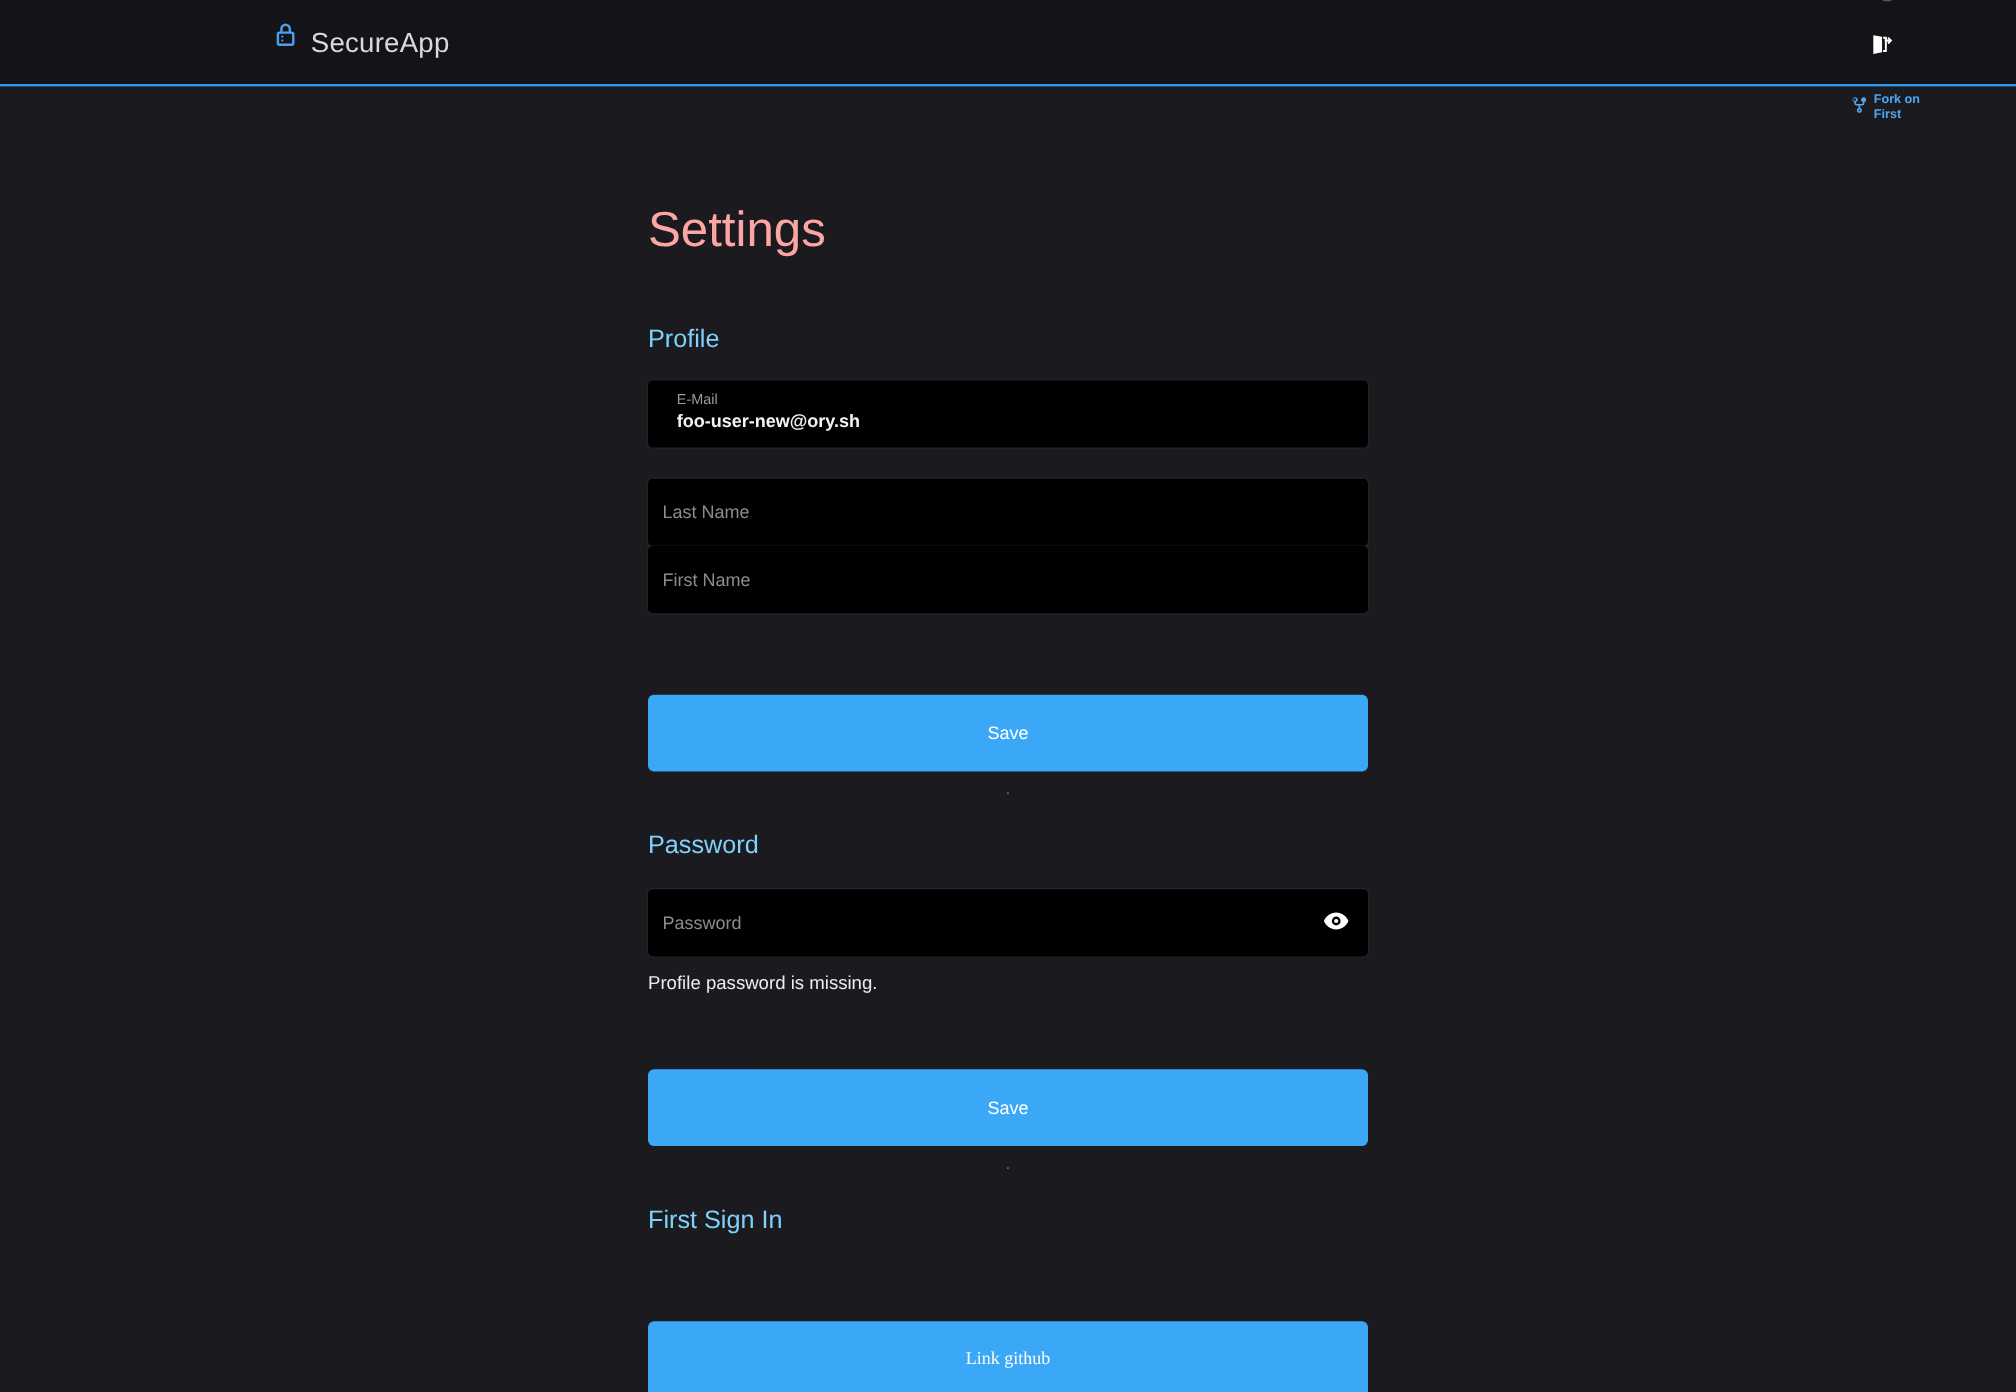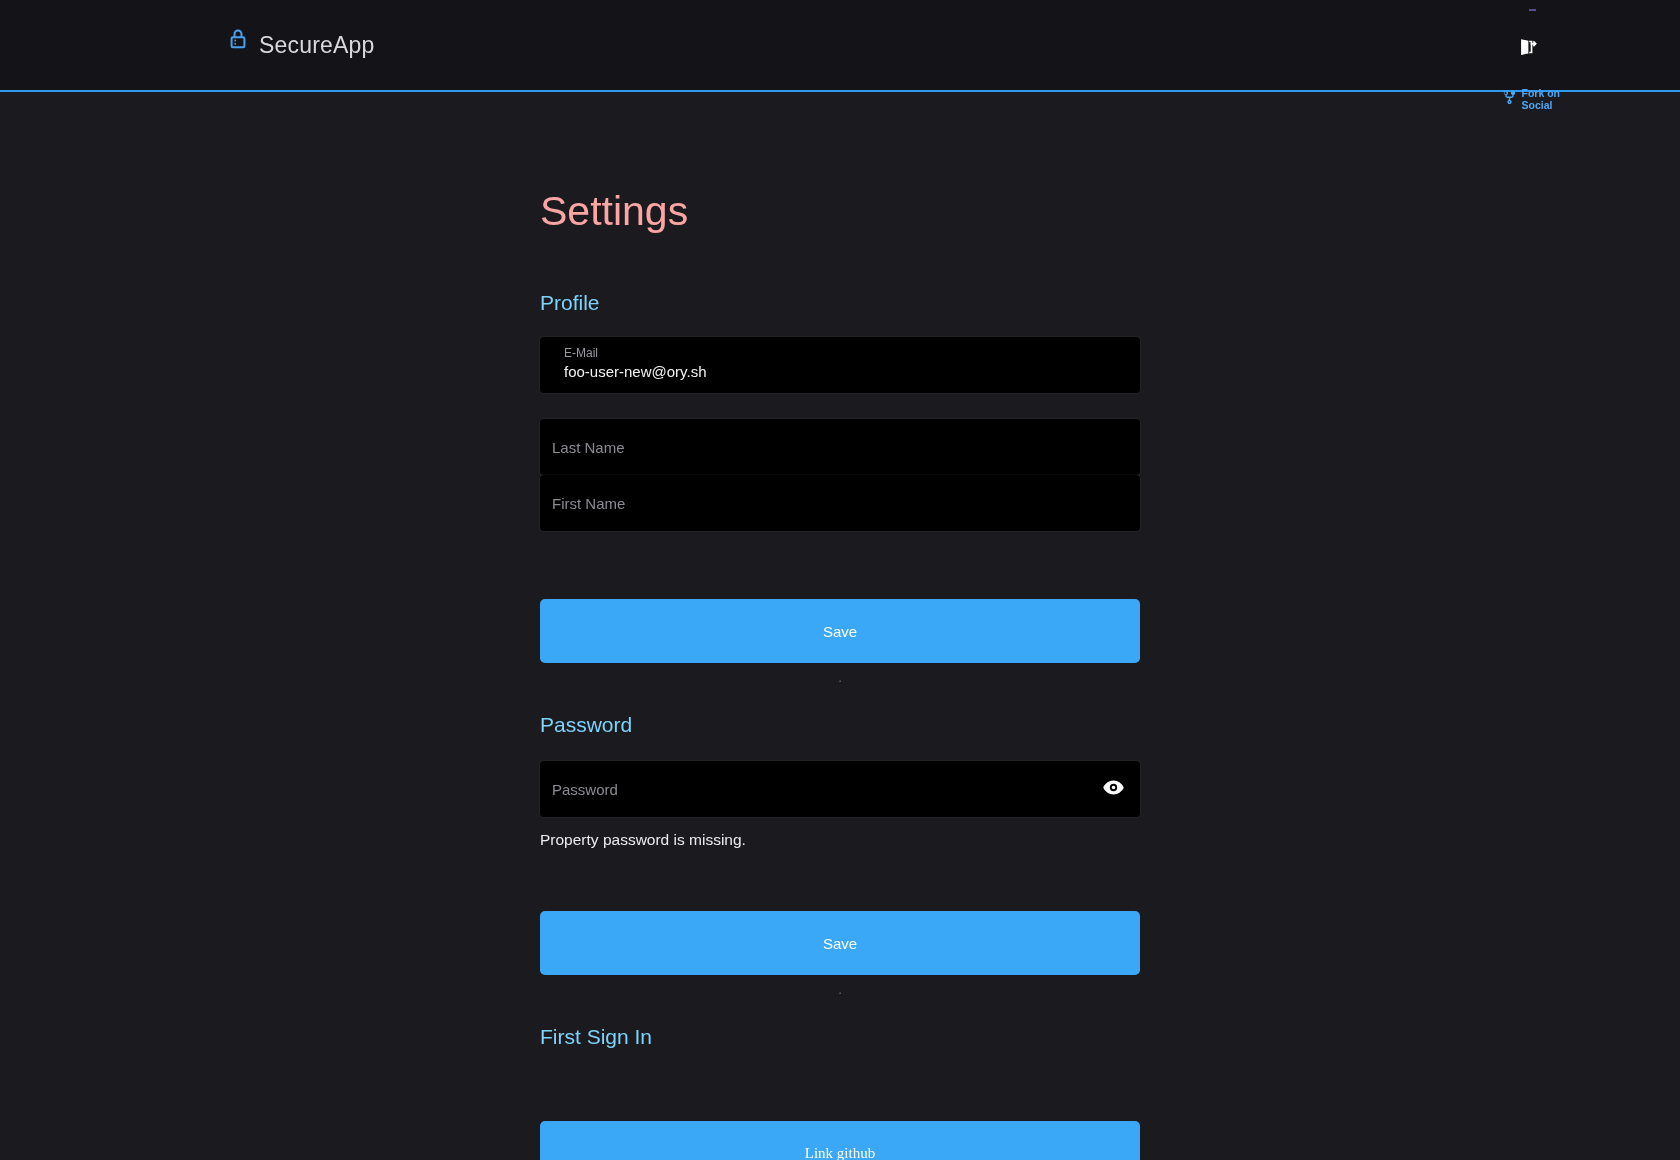--- a/index.html
+++ b/index.html
@@ -7,28 +7,28 @@
   body {
     background:#1b1b1f;
     font-family:"Liberation Sans", sans-serif;
     color:#ececee;
     overflow:hidden;
     position:relative;
   }
 
   
   .app-header {
-    height:92px;
+    height:72px;
     background:#141418;
     border-bottom:2px solid #2f9bf0;
     display:flex;
     align-items:center;
     justify-content:space-between;
     padding-left:227px;
-    padding-right:120px;
+    padding-right:80px;
   }
   .brand { display:flex; align-items:center; gap:10px; cursor:pointer; }
   .brand .lock-wrap { margin-top:-12px; display:flex; }
   .brand-name {
     font-size:23px;
     color:#d9d9dd;
     letter-spacing:.2px;
     font-weight:400;
   }
   .header-actions { display:flex; align-items:center; gap:24px;flex-direction:column; }
@@ -89,20 +89,21 @@
   }
   .field-value-input {
     width:100%;
     background:transparent;
     border:none;
     outline:none;
     color:#f3f3f5;
     font-size:15px;
     font-family:"Liberation Sans", sans-serif;
     margin-top:3px;
+    font-weight:bold;
   }
   .text-input {
     display:block;
     width:100%;
     height:56px;
     background:#000;
     border:none;
     outline:none;
     border-radius:4px;
     padding:0 12px;
@@ -192,21 +193,21 @@
     </button>
 
     <a class="fork-link">
       <span>
         <svg width="15" height="15" viewBox="0 0 16 16" fill="#4fa7f2">
           <path d="M5 3.25a1.25 1.25 0 1 1-2.5 0 1.25 1.25 0 0 1 2.5 0zm0 2.122a2.25 2.25 0 1 0-1.5 0v.878A2.25 2.25 0 0 0 5.75 8.5h1.5v2.128a2.251 2.251 0 1 0 1.5 0V8.5h1.5a2.25 2.25 0 0 0 2.25-2.25v-.878a2.25 2.25 0 1 0-1.5 0v.878a.75.75 0 0 1-.75.75h-4.5A.75.75 0 0 1 5 6.25v-.878zm3.75 7.378a.75.75 0 1 1-1.5 0 .75.75 0 0 1 1.5 0zm3-8.75a.75.75 0 1 0 0-1.5.75.75 0 0 0 0 1.5z"></path>
         </svg>
       </span>
       <span class="fork-text">
         <span>Fork on</span><br>
-        <span>Social</span>
+        <span>First</span>
       </span>
     </a>
   </div>
 </header>
 
 <main class="main-col">
   <h1 class="page-title">Settings</h1>
 
   <section>
     <h2 class="section-heading heading-profile">Profile</h2>
@@ -232,21 +233,21 @@
       <button class="eye-btn">
         <span>
           <svg width="21" height="15" viewBox="0 0 24 17" fill="#ffffff">
             <path fill-rule="evenodd" clip-rule="evenodd" d="M12 0.5C6.6 0.5 2.1 4.2 0.3 8.5c1.8 4.3 6.3 8 11.7 8s9.9-3.7 11.7-8C21.9 4.2 17.4 0.5 12 0.5zm0 12.2a4.2 4.2 0 1 1 0-8.4 4.2 4.2 0 0 1 0 8.4z"></path>
             <circle cx="12" cy="8.5" r="2" fill="#ffffff"></circle>
           </svg>
         </span>
       </button>
     </div>
 
-    <div class="error-text">Property password is missing.</div>
+    <div class="error-text">Profile password is missing.</div>
 
     <button class="primary-btn save-password">Save</button>
     <div class="form-message">.</div>
   </section>
 
   <section>
     <h2 class="section-heading heading-social">First Sign In</h2>
 
     <button class="primary-btn link-github">Link github</button>
   </section>

